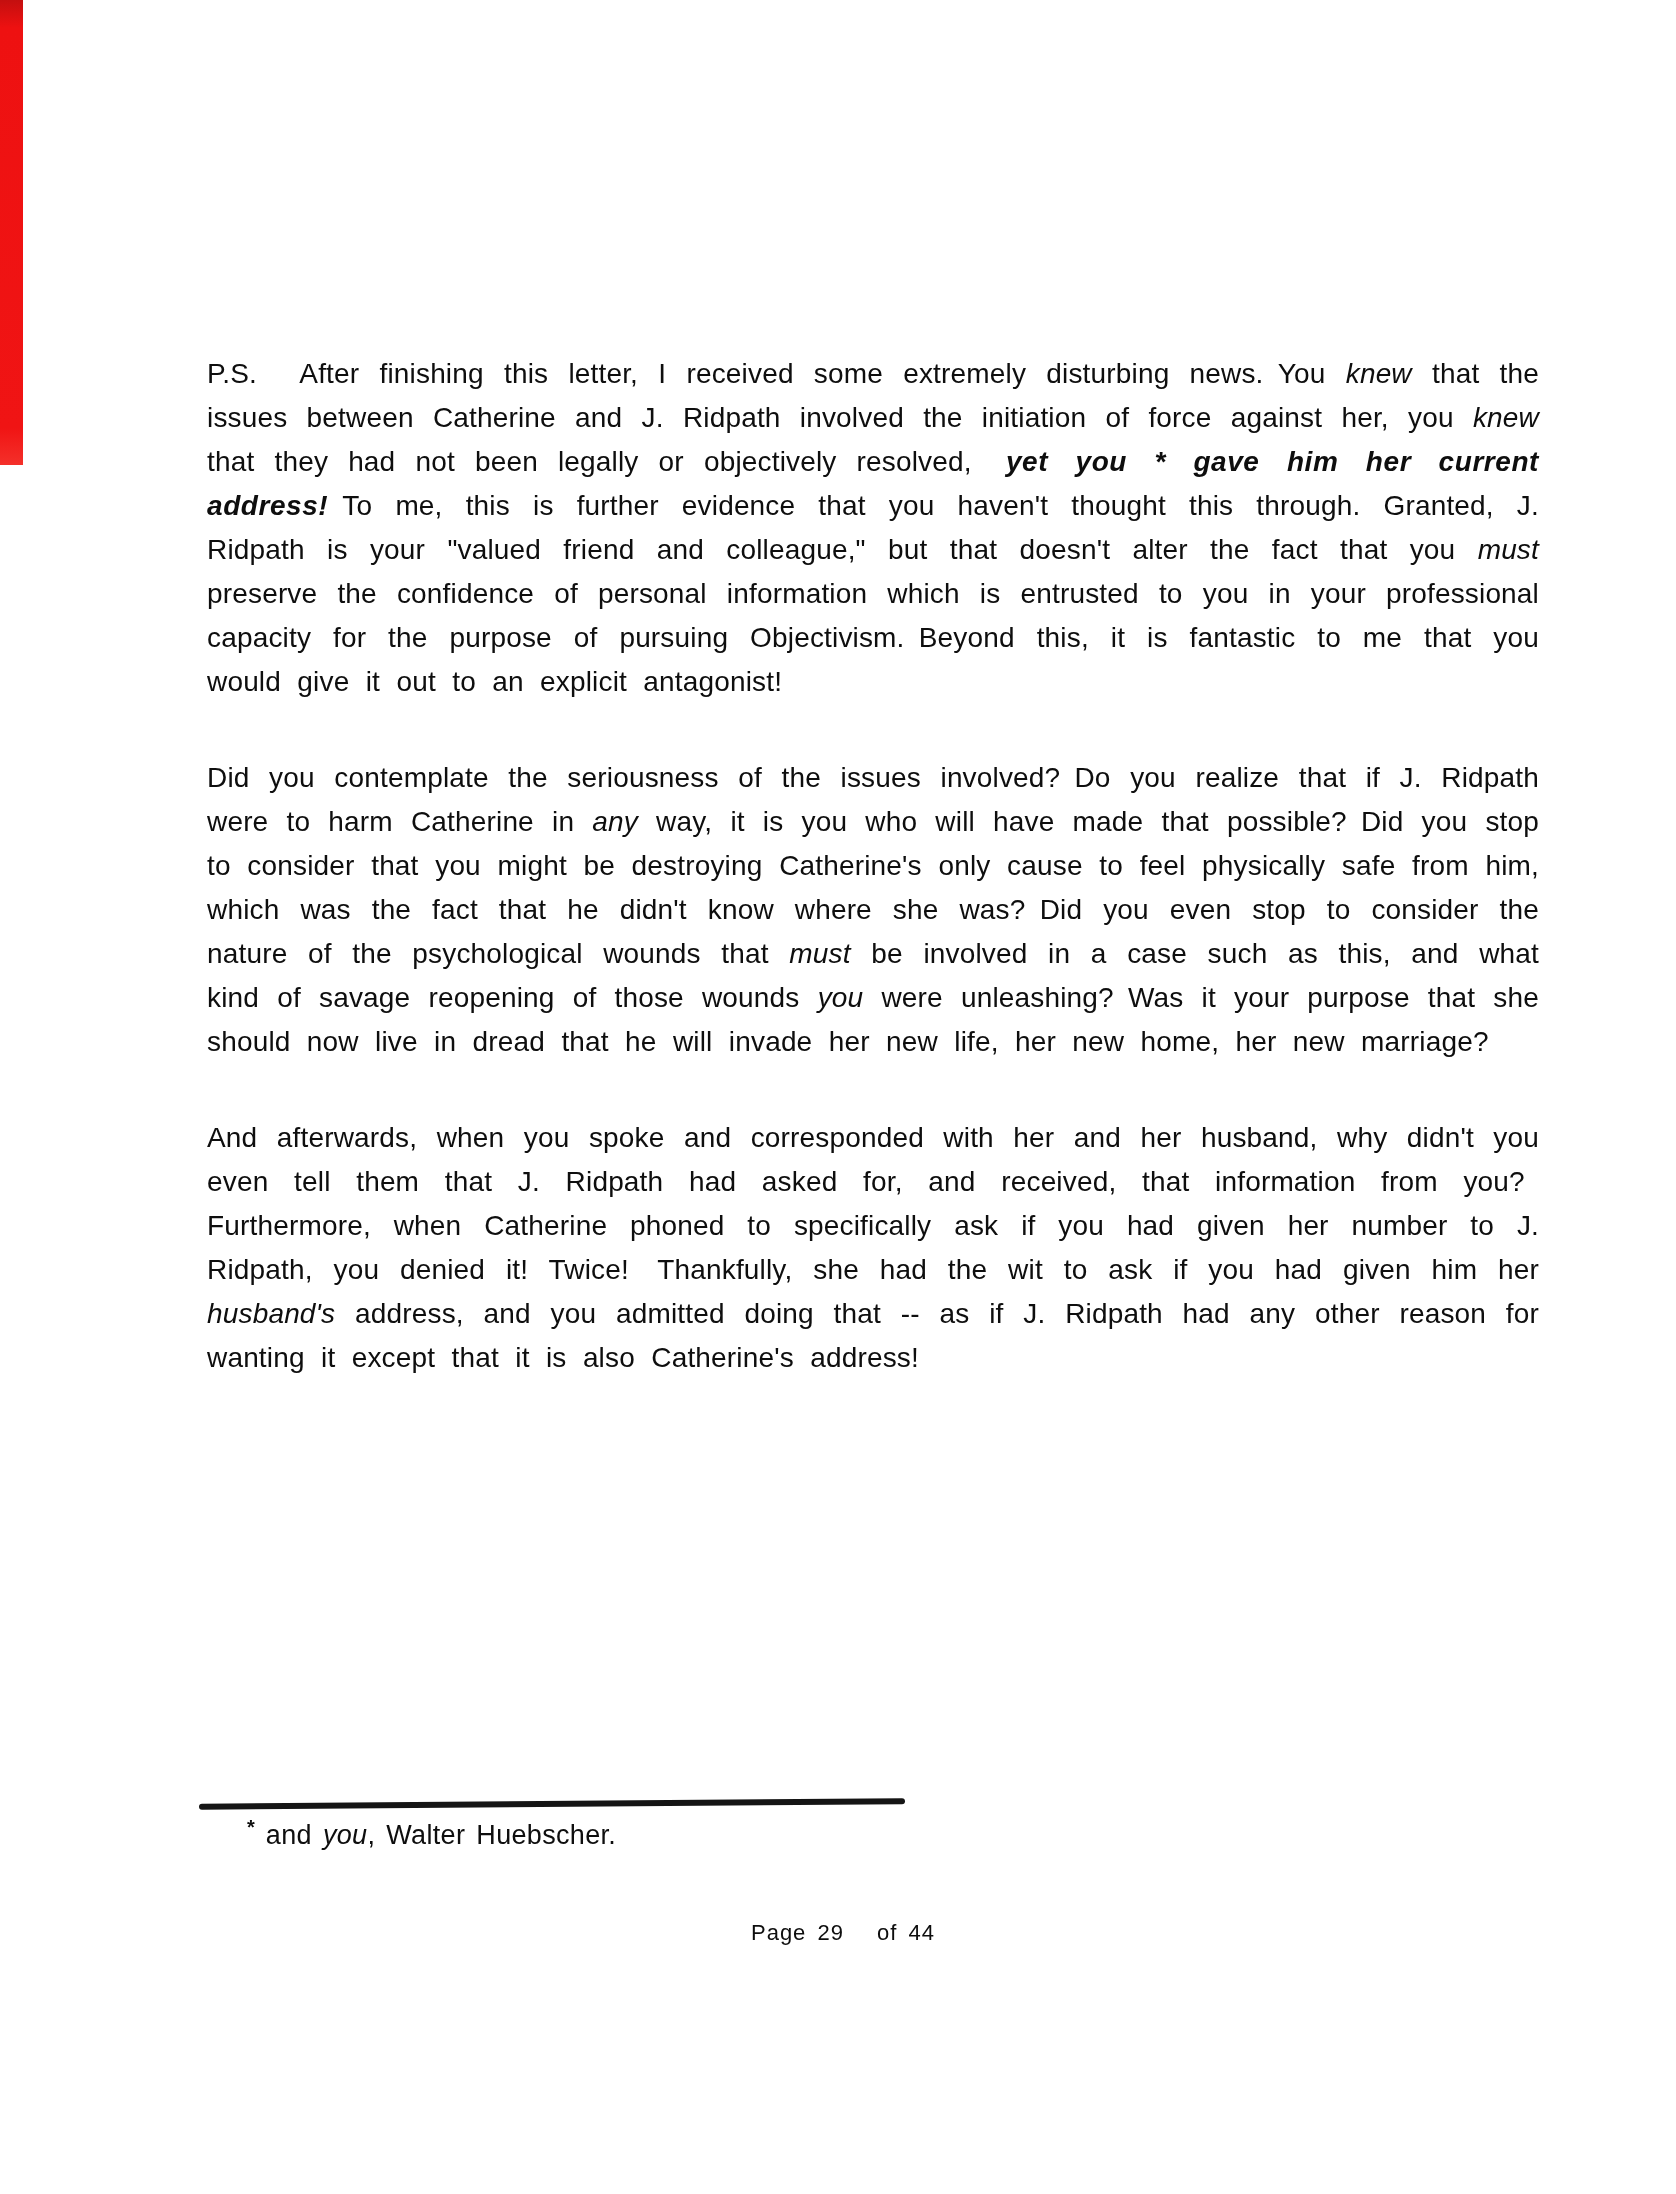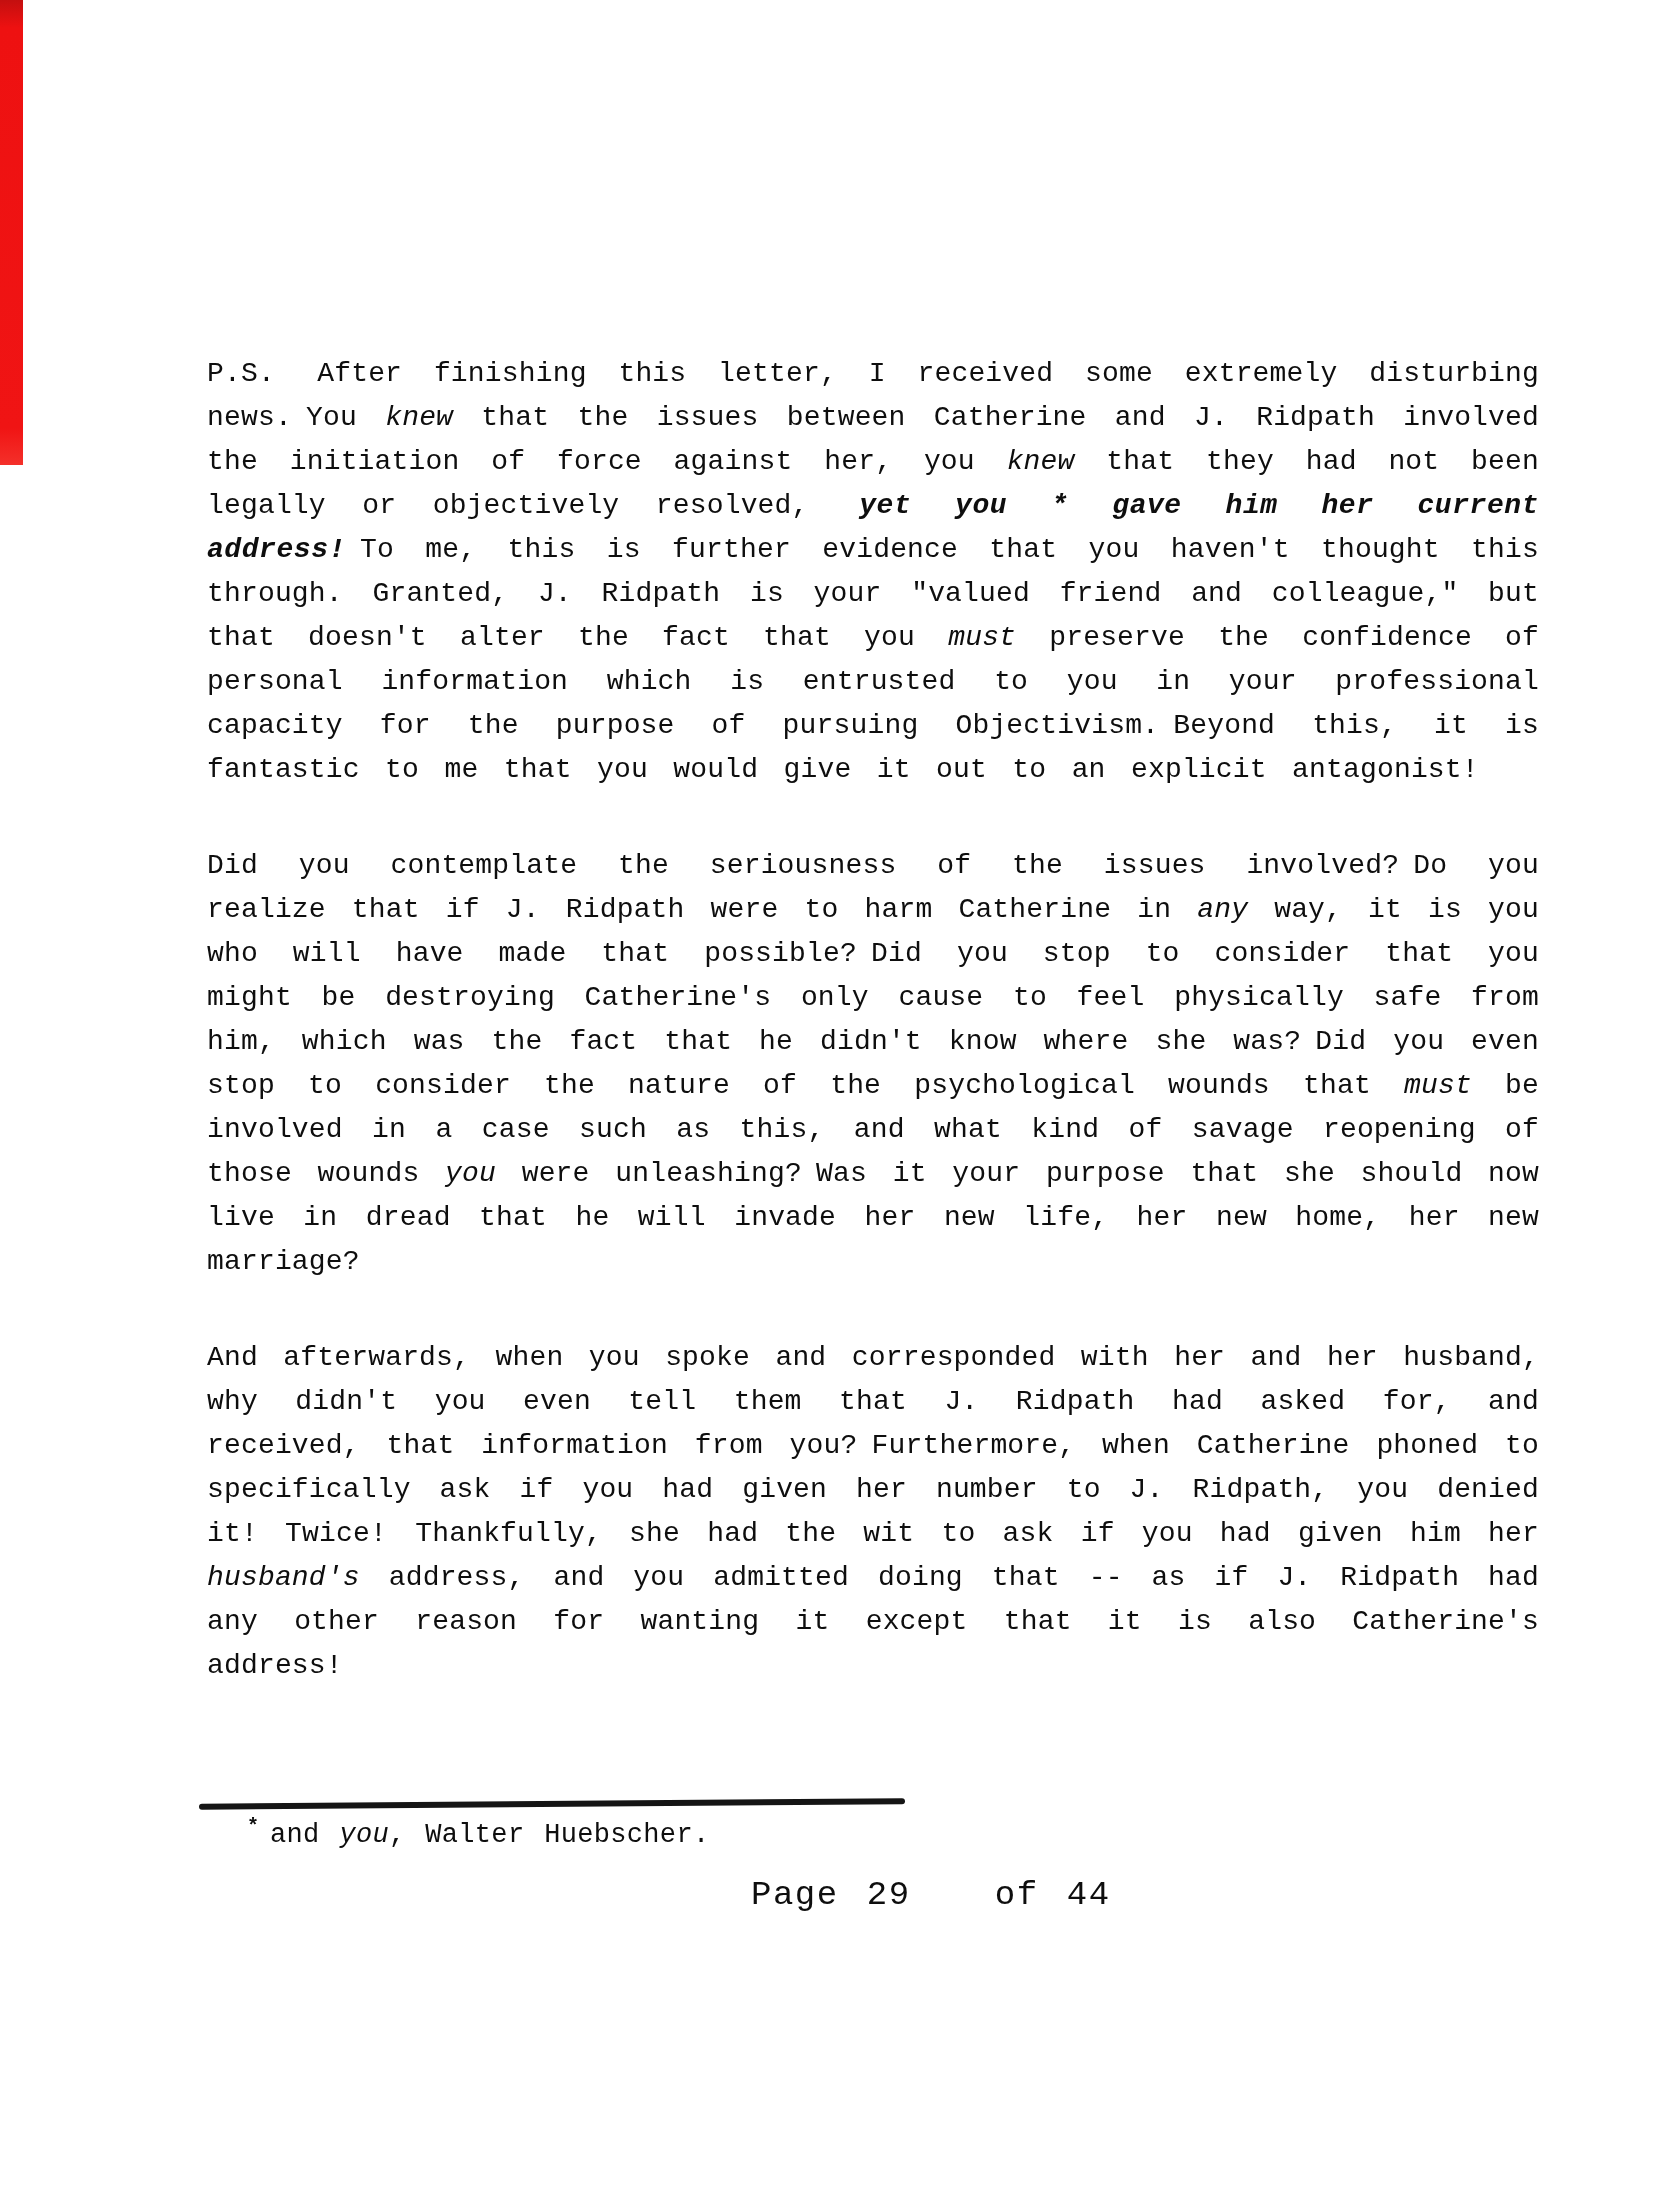--- a/index.html
+++ b/index.html
@@ -1,20 +1,20 @@
 <!DOCTYPE html>
 <html style="font-size:10.7px"><head>
 <meta charset="utf-8">
 <style>
   html,body{margin:0;padding:0;background:#ffffff;}
   .page{
     position:relative;
     width:1670px;height:2194px;
     background:#ffffff;
-    font-family:Liberation Mono, monospace;
+    font-family:Liberation Sans, sans-serif;
     color:#0e0e0e;
     overflow:hidden;
   }
   .red-bar{
     position:absolute;left:0;top:0;
     width:23px;height:465px;
     background:linear-gradient(180deg,#c40f0f 0%, #ee1111 6%, #f01414 92%, #f4302a 100%);
   }
   .content{
     position:absolute;left:207px;top:352px;width:1332px;
@@ -45,22 +45,22 @@
   }
   .fn-marker{
     display:inline-block;
     vertical-align:super;
     font-size:20px;
     font-weight:bold;
     margin-right:10.7px;
     line-height:0;
   }
   .footer{
-    position:absolute;left:751px;top:1876px;
-    font-size:34px;
+    position:absolute;left:751px;top:1920px;
+    font-size:22px;
     white-space:pre;
     letter-spacing:0.045em;
     word-spacing:0.18em;
   }
 </style>
 </head>
 <body>
 
 <div class="page">
 

